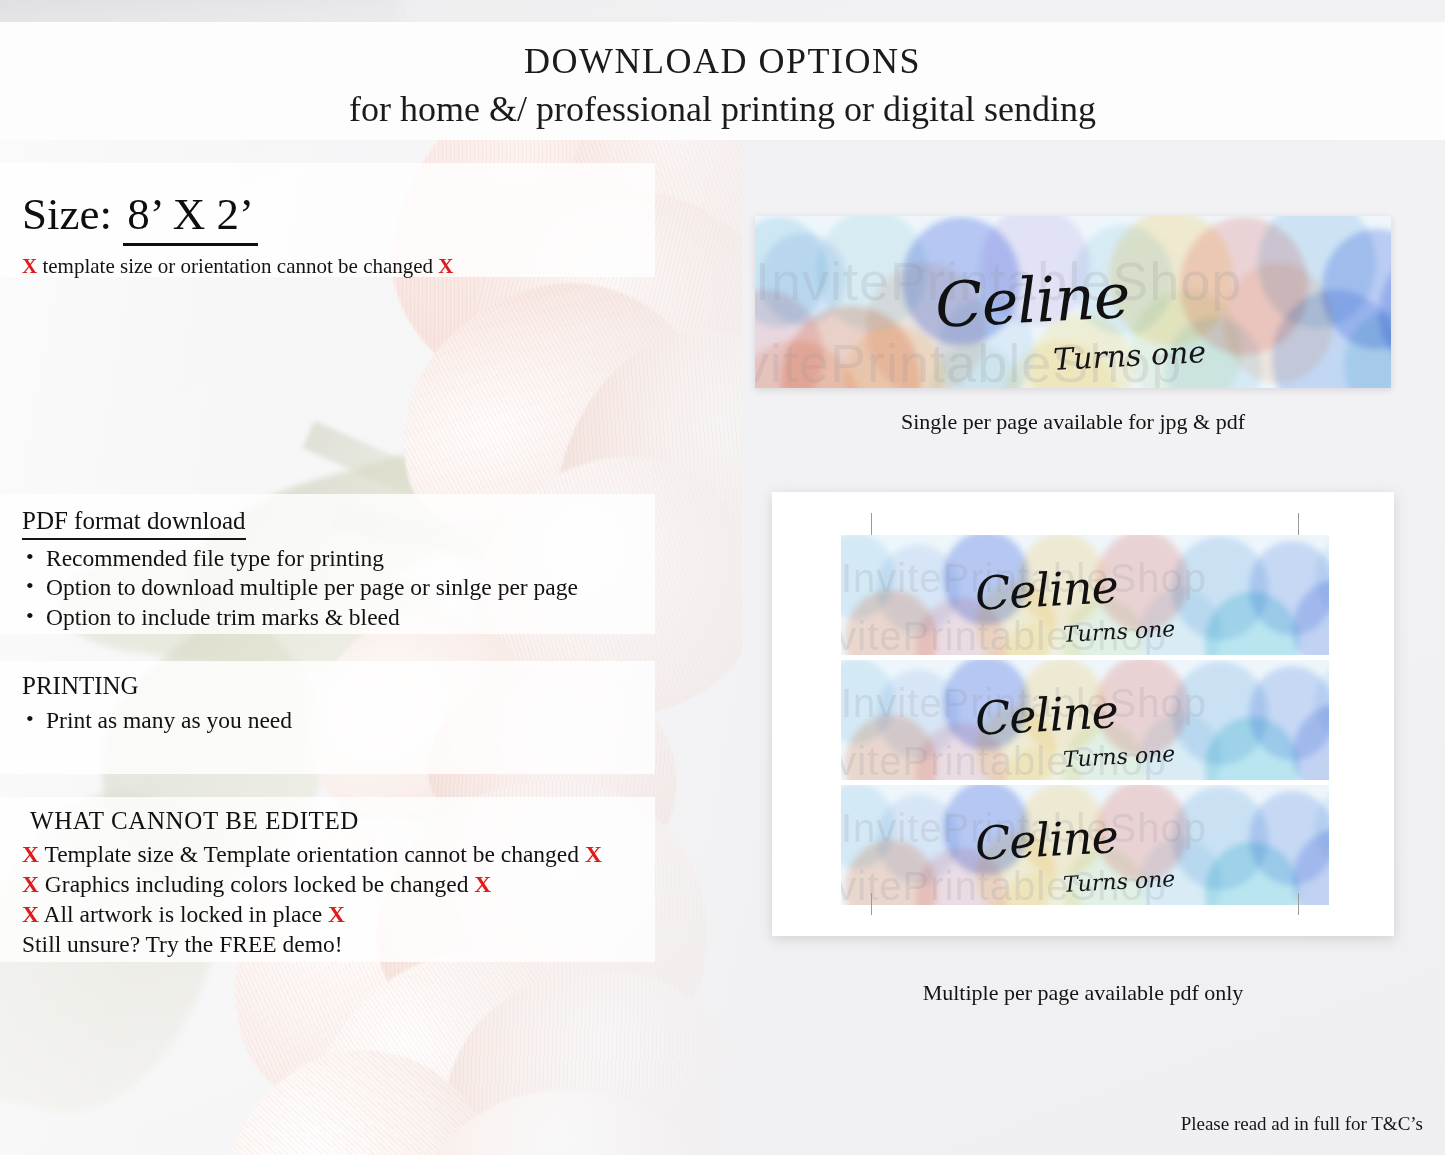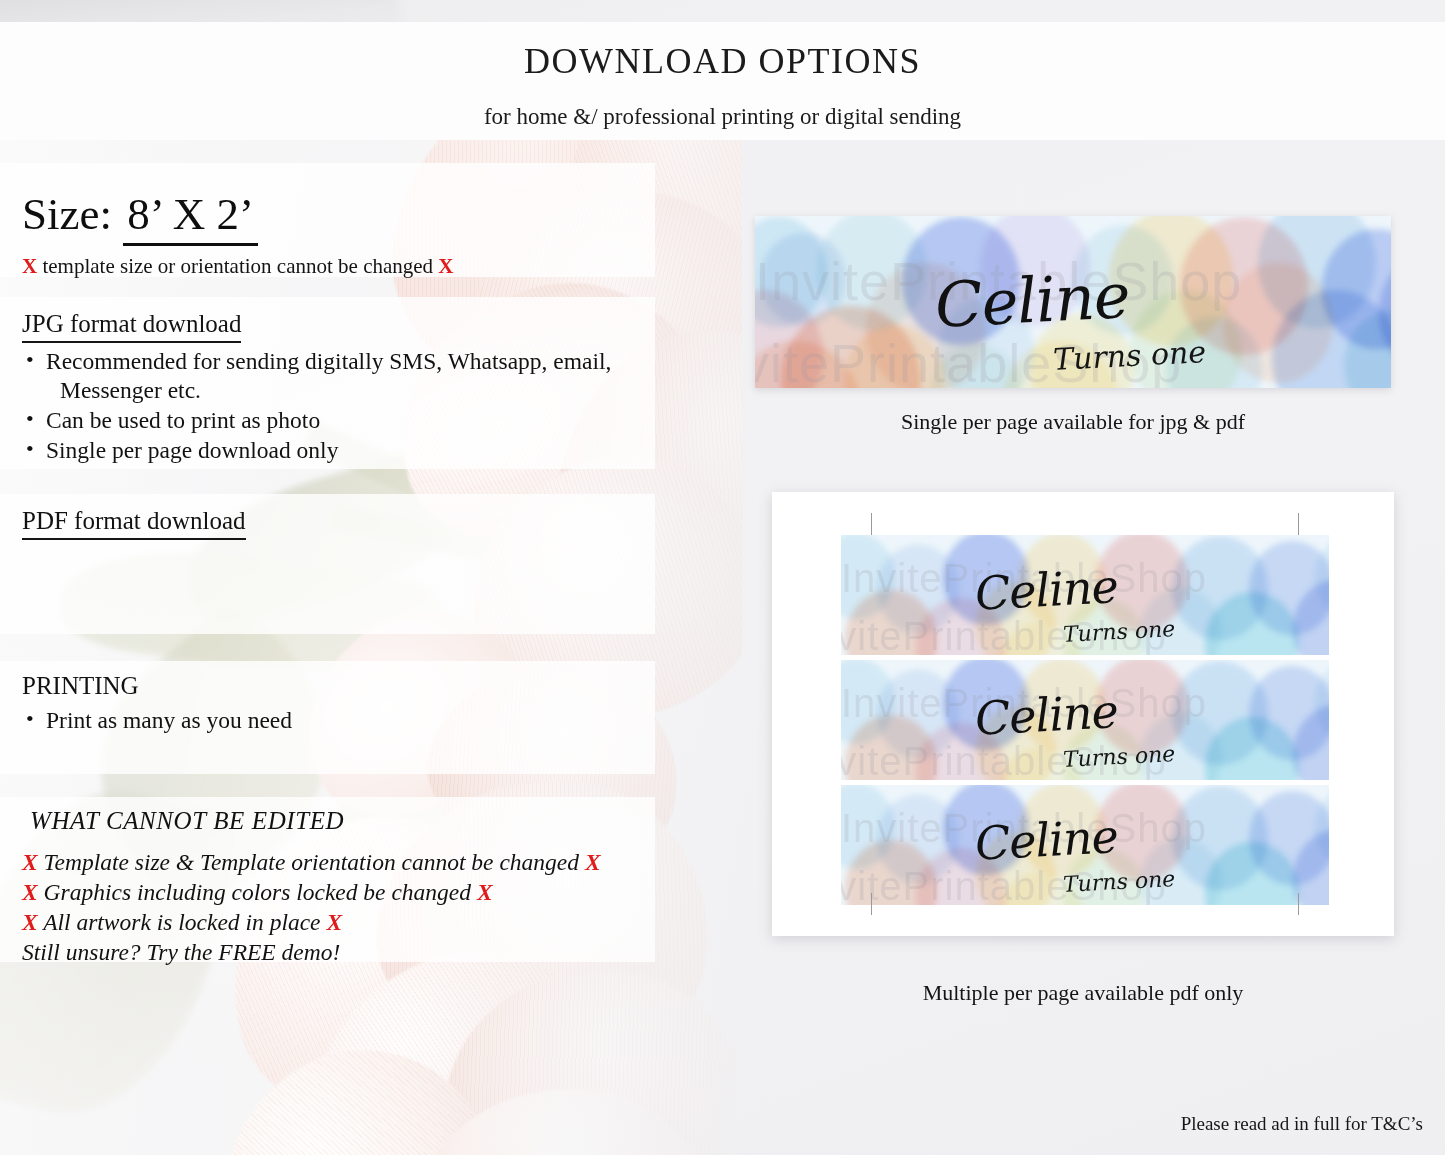--- a/index.html
+++ b/index.html
@@ -102,25 +102,24 @@
     font-size: 36px;
     letter-spacing: 1.5px;
     font-weight: 400;
     color: #1b1b1b;
     z-index: 7;
   }
   .header-sub {
     position: absolute;
     top: 88px; left: 0; right: 0;
     text-align: center;
-    font-size: 23px;
+    font-size: 36px;
     font-weight: 400;
     color: #1b1b1b;
     z-index: 7;
-    margin-top: 16px;
   }
 
   
   .panel {
     position: absolute;
     left: 0;
     background: rgba(255,255,255,.80);
     z-index: 5;
     padding: 0;
   }
@@ -318,51 +317,45 @@
         <span class="u">8’ X 2’</span>
       </div>
       <div class="size-note">
         <span class="xmark">X</span>
         <span>template size or orientation cannot be changed</span>
         <span class="xmark">X</span>
       </div>
     </div>
   </div>
 
-  <div class="panel" style="top:297px;width:655px;height:172px;">
-    <div class="panel-inner" style="padding-top:12px;">
-      <div class="blk-title underline">JPG format download</div>
-      <ul class="bullets">
-        <li>Recommended for sending digitally SMS, Whatsapp, email,</li>
-        <li class="cont">Messenger etc.</li>
-        <li>Can be used to print as photo</li>
-        <li>Single per page download only</li>
-      </ul>
-    </div>
-  </div>
 
   <div class="panel" style="top:494px;width:655px;height:140px;">
     <div class="panel-inner" style="padding-top:12px;">
       <div class="blk-title underline">PDF format download</div>
+      <ul class="bullets">
+        <li>Recommended file type for printing</li>
+        <li>Option to download multiple per page or sinlge per page</li>
+        <li>Option to include trim marks &amp; bleed</li>
+      </ul>
     </div>
   </div>
 
   <div class="panel" style="top:661px;width:655px;height:113px;">
     <div class="panel-inner" style="padding-top:10px;">
       <div class="blk-title">PRINTING</div>
       <ul class="bullets">
         <li>Print as many as you need</li>
       </ul>
     </div>
   </div>
 
   <div class="panel" style="top:797px;width:655px;height:165px;">
-    <div class="panel-inner" style="font-style:italic;">
+    <div class="panel-inner" style="">
       <div class="cannot-head">WHAT CANNOT BE EDITED</div>
-      <div class="cannot-line" style="margin-top:12px;">
+      <div class="cannot-line" style="margin-top:4px;">
         <span class="xmark">X</span>
         <span>Template size &amp; Template orientation cannot be changed</span>
         <span class="xmark">X</span>
       </div>
       <div class="cannot-line">
         <span class="xmark">X</span>
         <span>Graphics including colors locked be changed</span>
         <span class="xmark">X</span>
       </div>
       <div class="cannot-line">

